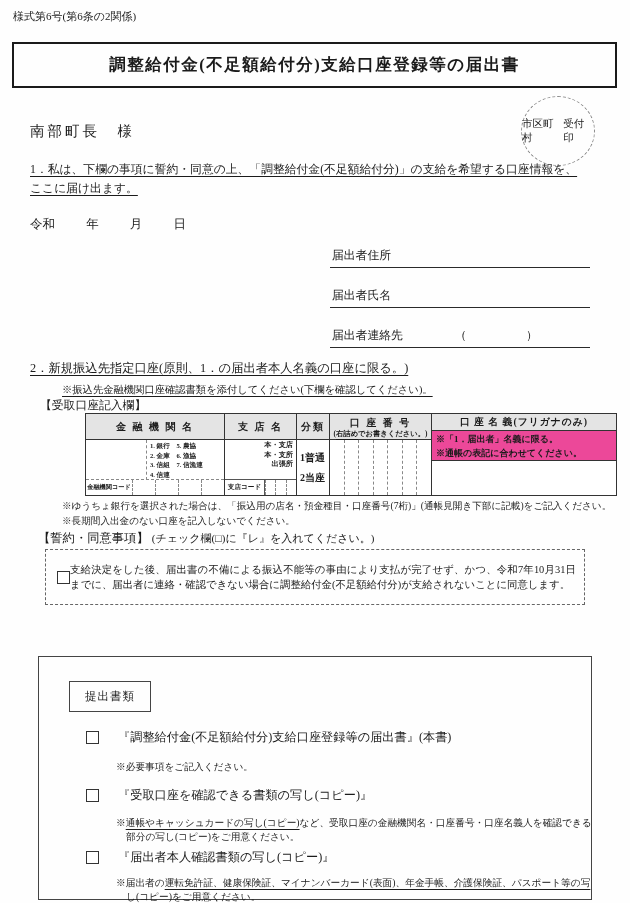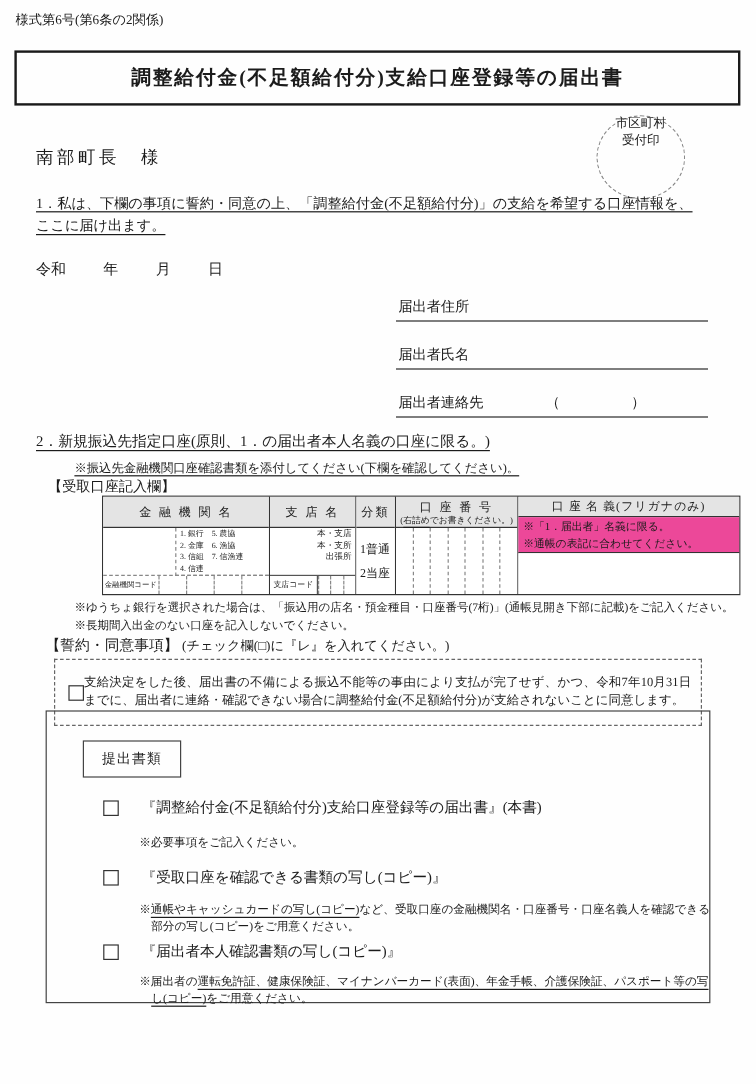--- a/index.html
+++ b/index.html
@@ -11,40 +11,40 @@
   }
   .u { text-decoration:underline; text-underline-offset:3px; }
   .form-no { position:absolute; left:13px; top:9px; font-size:11px; }
   .title-box {
     position:absolute; left:12px; right:13px; top:42px; height:46px;
     border:2px solid #1a1a1a; display:flex; align-items:center; justify-content:center;
     font-size:16.5px; font-weight:600; letter-spacing:1.5px;
   }
   .addressee { position:absolute; left:30px; top:122px; font-size:14.5px; letter-spacing:3px; }
   .stamp {
-    position:absolute; top:96px; right:59px; width:74px; height:70px;
+    position:absolute; top:96px; right:35px; width:74px; height:70px;
     border:1.5px dashed #8a8a8a; border-radius:50%;
-    display:flex; flex-direction:column; align-items:center; 
+    display:flex; flex-direction:row; align-items:center; justify-content:center;
     font-size:10.5px; line-height:14px; color:#222;
   }
   .s1 { position:absolute; left:30px; top:160px; width:578px; font-size:11.8px; line-height:19px; }
   .date-line { position:absolute; left:30px; top:216px; font-size:12.5px; }
   .date-line .dsp { margin-left:28px; }
   .fields { position:absolute; left:330px; top:242px; width:260px; }
   .field {
     height:26px; margin-bottom:14px; border-bottom:1px solid #2a2a2a;
     font-size:11.8px; display:flex; align-items:flex-end; padding:0 2px 3px 2px;
   }
   .field .sfx { margin-left:52px; letter-spacing:6px; }
   .s2-head { position:absolute; left:30px; top:360px; font-size:12.3px; }
   .s2-note { position:absolute; left:62px; top:383px; font-size:10.3px; }
   .tbl-title { position:absolute; left:40px; top:398px; font-size:11.8px; }
   .acct-table {
     position:absolute; left:85px; top:413px; width:532px; height:83px;
-    border:1.5px solid #333; display:flex; font-size:10px;
+    border:1.5px solid #333; display:flex; font-size:10px;font-weight:bold;
   }
   .col { display:flex; flex-direction:column; border-right:1px solid #333; }
   .col:last-child { border-right:none; }
   .col-bank { width:139px; } .col-branch { width:72px; } .col-cat { width:33px; }
   .col-acno { width:102px; } .col-name { flex:1; }
   .cell-head {
     height:26px; background:#e4e4e4; border-bottom:1px solid #333;
     display:flex; flex-direction:column; align-items:center; justify-content:center;
     letter-spacing:2px; font-size:10px;
   }
@@ -83,21 +83,21 @@
   .tbl-note1 { position:absolute; left:62px; top:500px; font-size:9.6px; }
   .tbl-note2 { position:absolute; left:62px; top:515px; font-size:9.6px; }
   .pledge-head { position:absolute; left:38px; top:530px; font-size:12.3px; }
   .pledge-head .sub { font-size:11px; }
   .pledge-box {
     position:absolute; left:45px; top:549px; width:540px; height:56px;
     border:1px dashed #666; display:flex; align-items:center; padding:0 8px 0 11px;
   }
   .checkbox { width:13px; height:13px; border:1.2px solid #333; background:#fff; flex:0 0 auto; }
   .pledge-text { font-size:10.4px; line-height:15px; text-align:justify; }
-  .docs-box { position:absolute; left:38px; top:592px; width:554px; height:244px; border:1.5px solid #444; }
+  .docs-box { position:absolute; left:38px; top:656px; width:554px; height:244px; border:1.5px solid #444; }
   .docs-label {
     position:absolute; left:30px; top:24px; border:1px solid #444;
     padding:7px 15px; font-size:11.5px; letter-spacing:1px;
   }
   .doc-item-row { position:absolute; left:47px; display:flex; align-items:center; gap:19px; font-size:12.2px; }
   .doc-note { position:absolute; left:77px; width:482px; font-size:9.7px; line-height:13.5px; padding-left:10px; text-indent:-10px; }
   .r1 { top:72px; } .n1 { top:103px; }
   .r2 { top:130px; } .n2 { top:159px; }
   .r3 { top:192px; } .n3 { top:219px; }
 </style>

